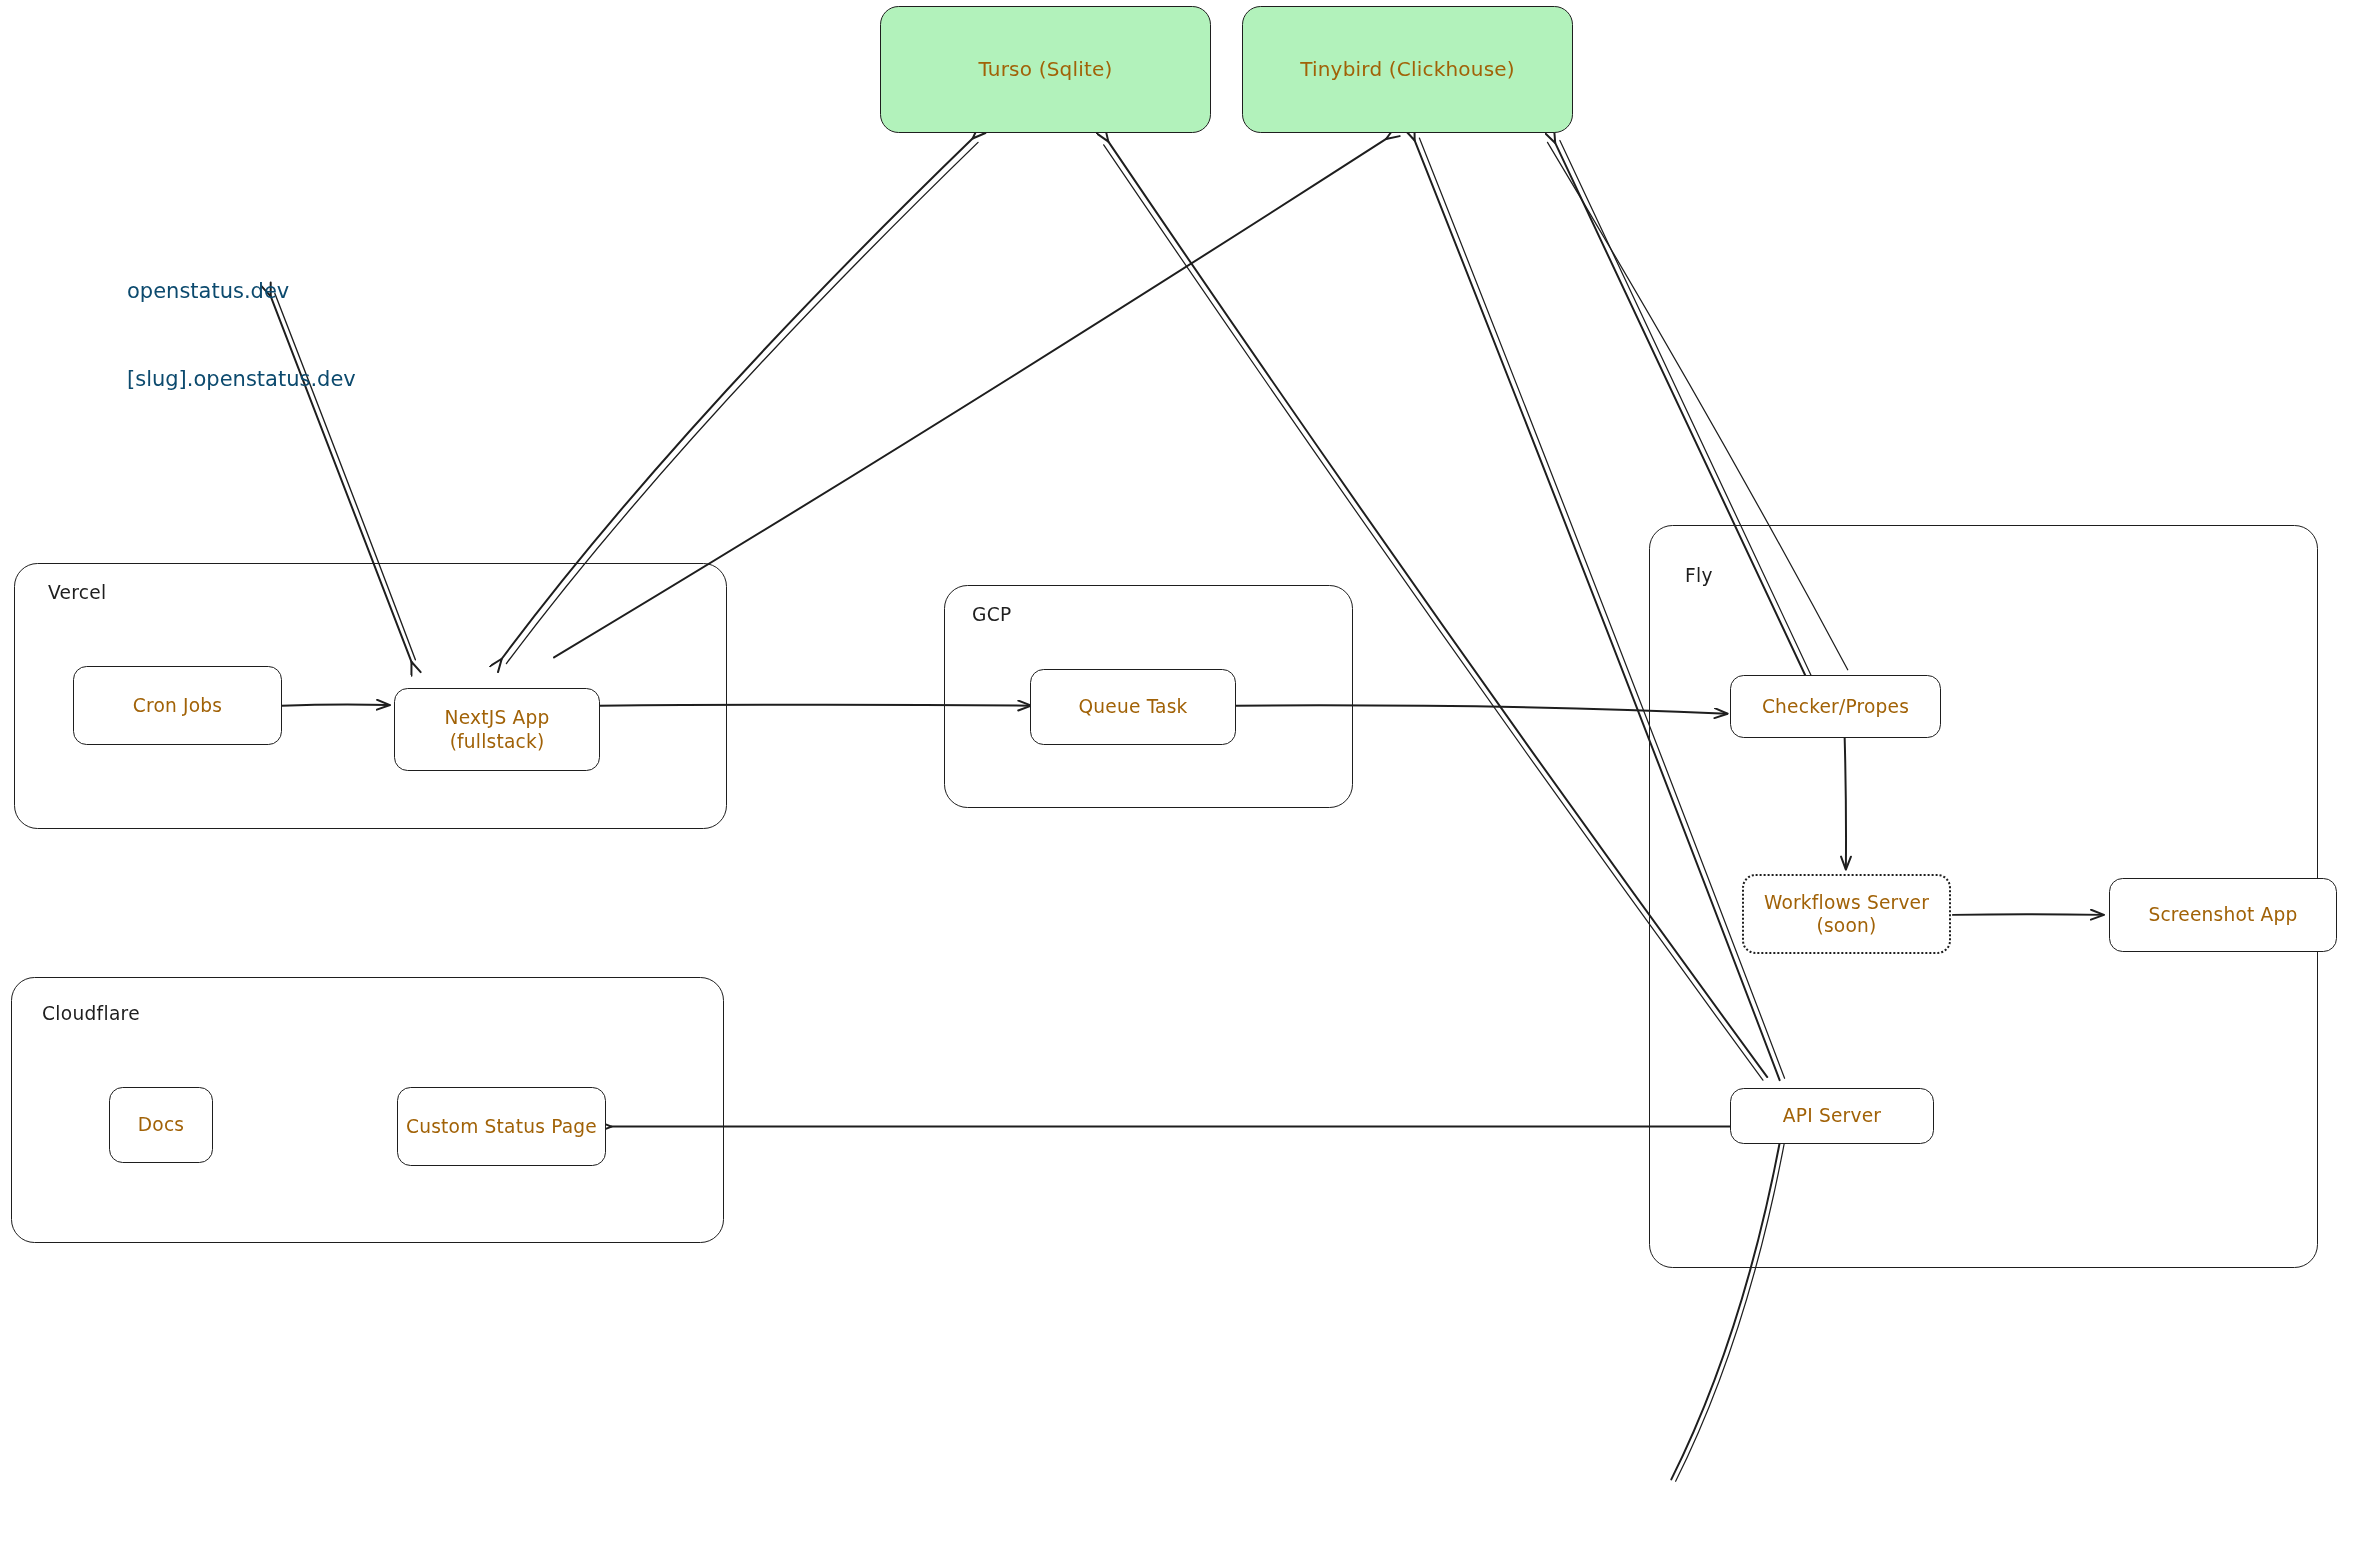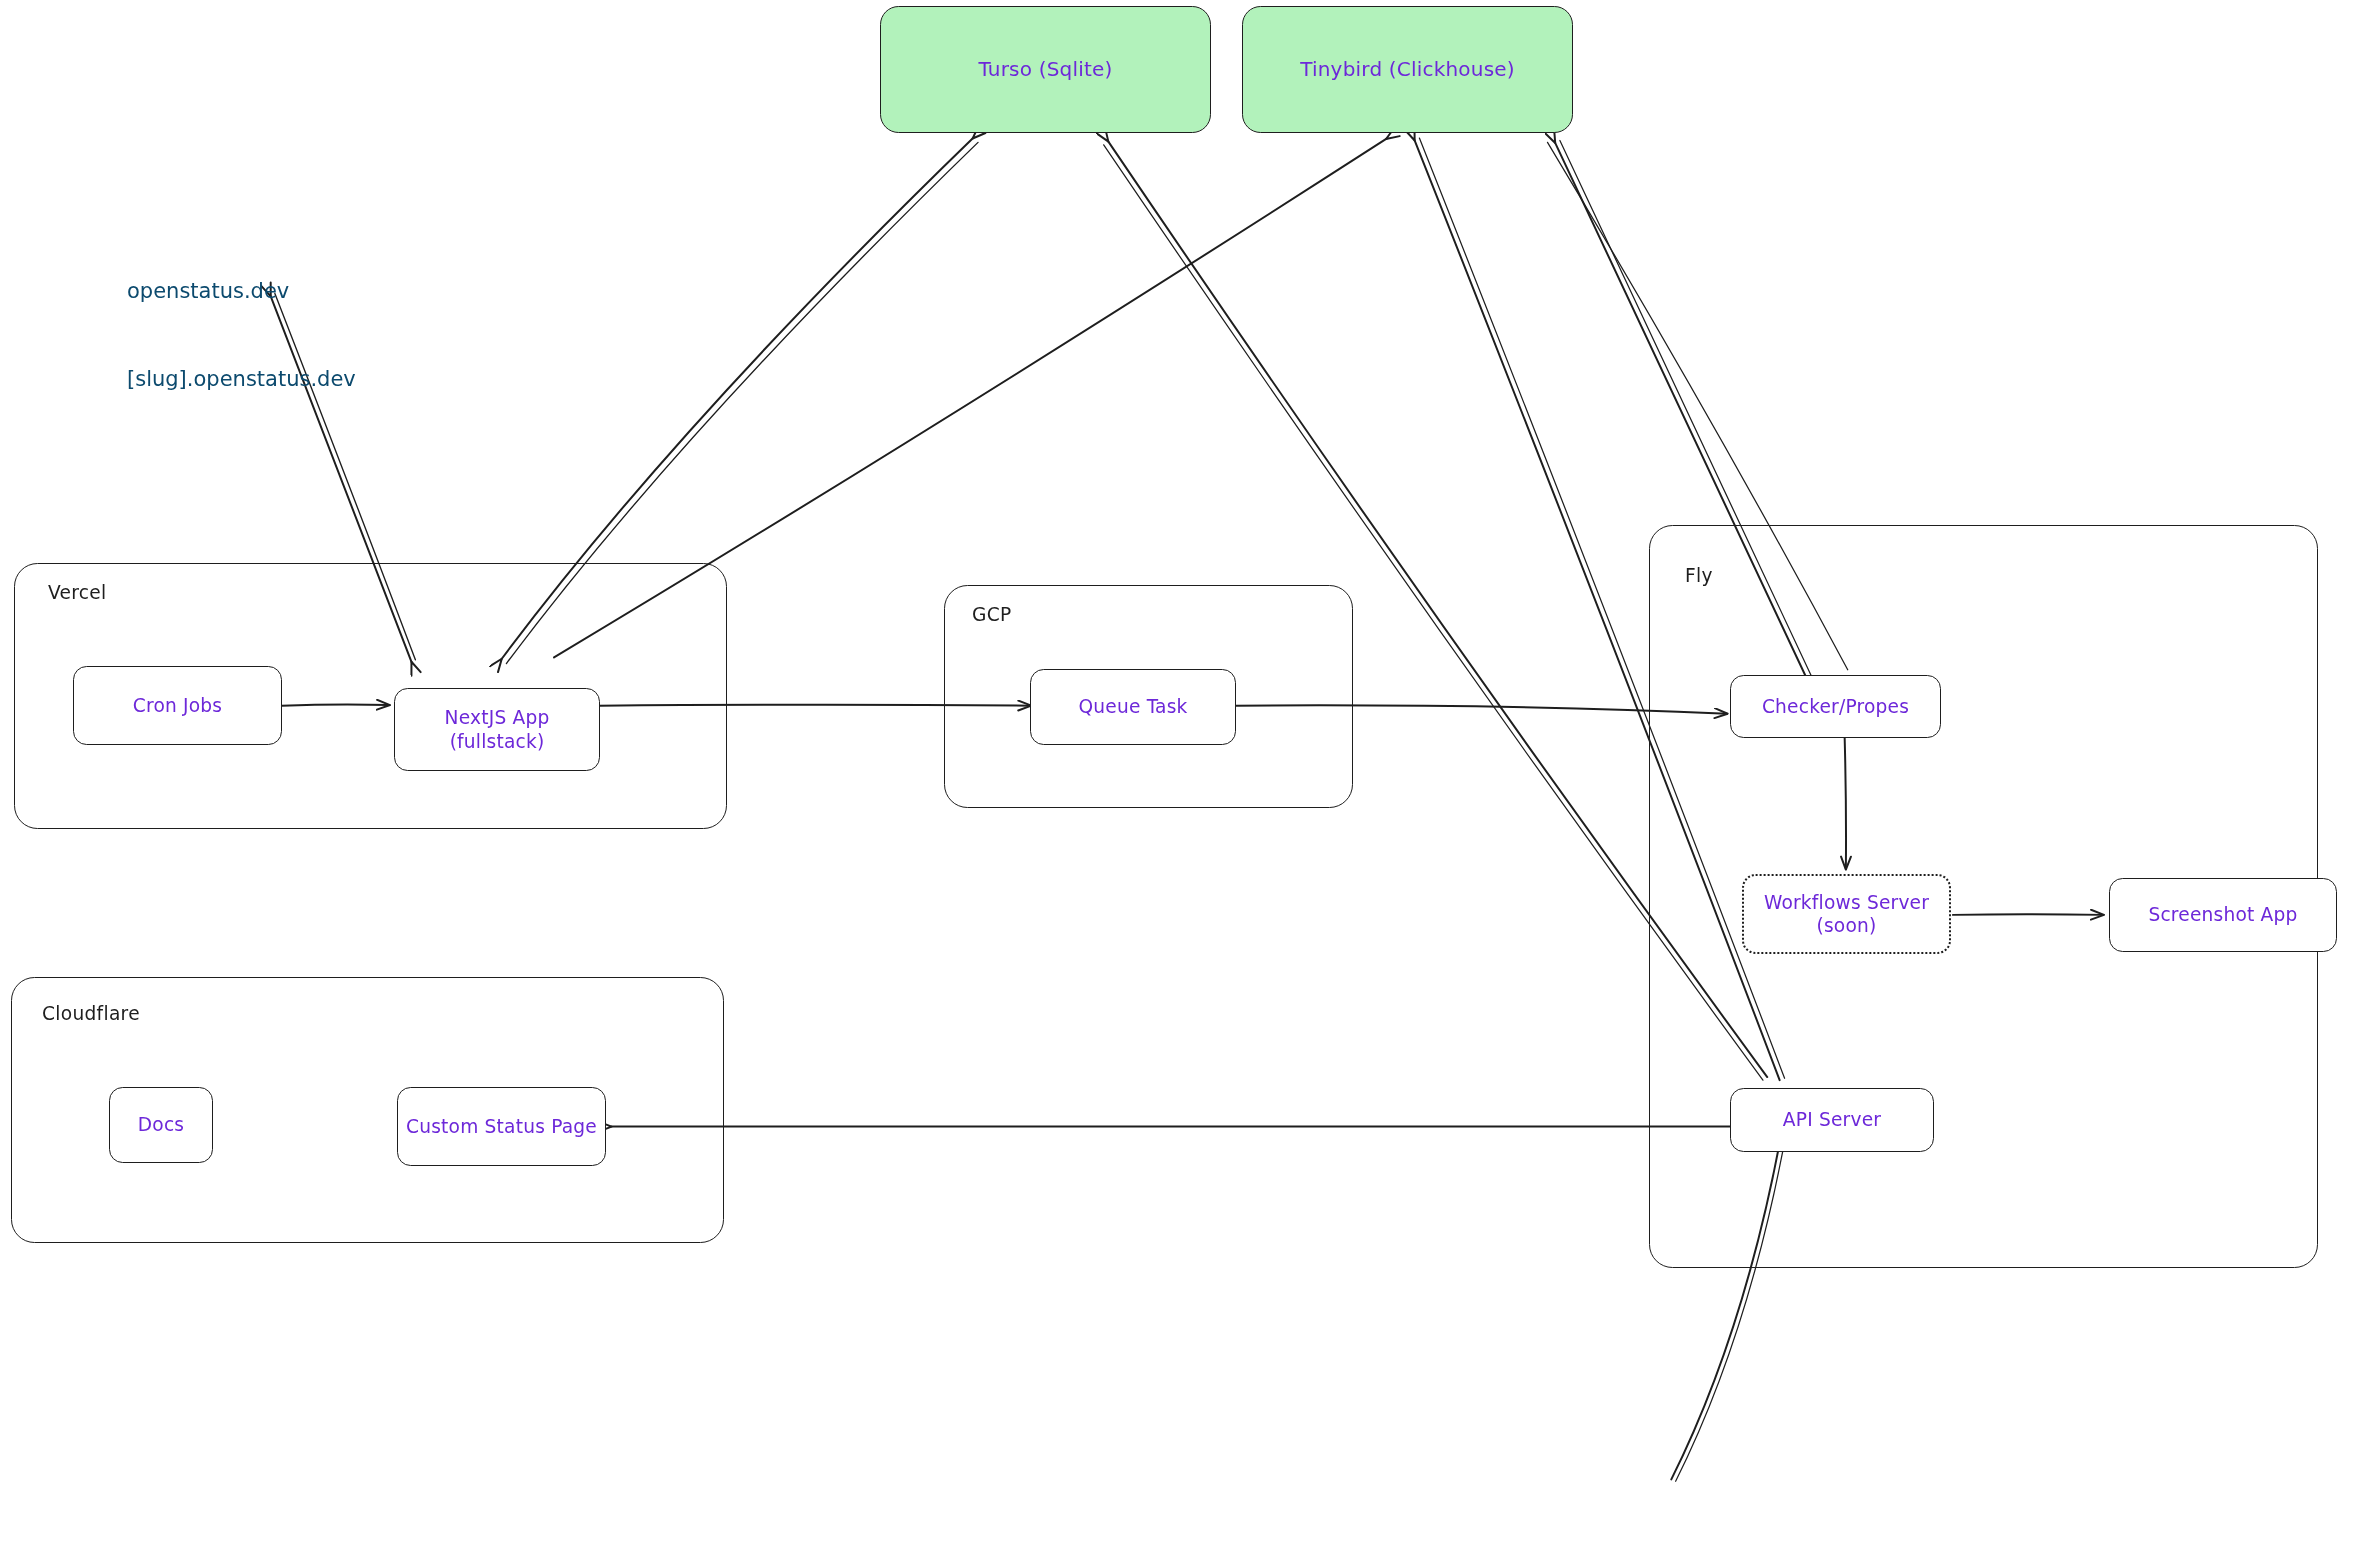--- a/index.html
+++ b/index.html
@@ -41,21 +41,21 @@
   .node {
     position: absolute;
     border: 1.9px solid #1e1e1e;
     border-radius: 13.6px;
     background: #ffffff;
     box-sizing: border-box;
     display: flex;
     align-items: center;
     justify-content: center;
     text-align: center;
-    color: #6d28d9;
+    color: #a16207;
     font-size: 18.6px;
     line-height: 1.25;
     letter-spacing: 0.2px;
     z-index: 3;
   }
   .node.dashed {
     border-style: dotted;
     border-width: 2.5px;
   }
   .node.db {
@@ -169,21 +169,21 @@
     <span>
       <span class="nlabel">Workflows Server</span>
       <span class="nlabel">(soon)</span>
     </span>
   </div>
 
   <div class="node" style="left:2109px; top:878px; width:228px; height:74px;">
     <span class="nlabel">Screenshot App</span>
   </div>
 
-  <div class="node" style="left:1730px; top:1088px; width:204px; height:64px;">
+  <div class="node" style="left:1730px; top:1088px; width:204px; height:56px;">
     <span class="nlabel">API Server</span>
   </div>
 
   <div class="node" style="left:109px; top:1087px; width:104px; height:76px;">
     <span class="nlabel">Docs</span>
   </div>
 
   <div class="node" style="left:397px; top:1087px; width:209px; height:79px;">
     <span class="nlabel">Custom Status Page</span>
   </div>

